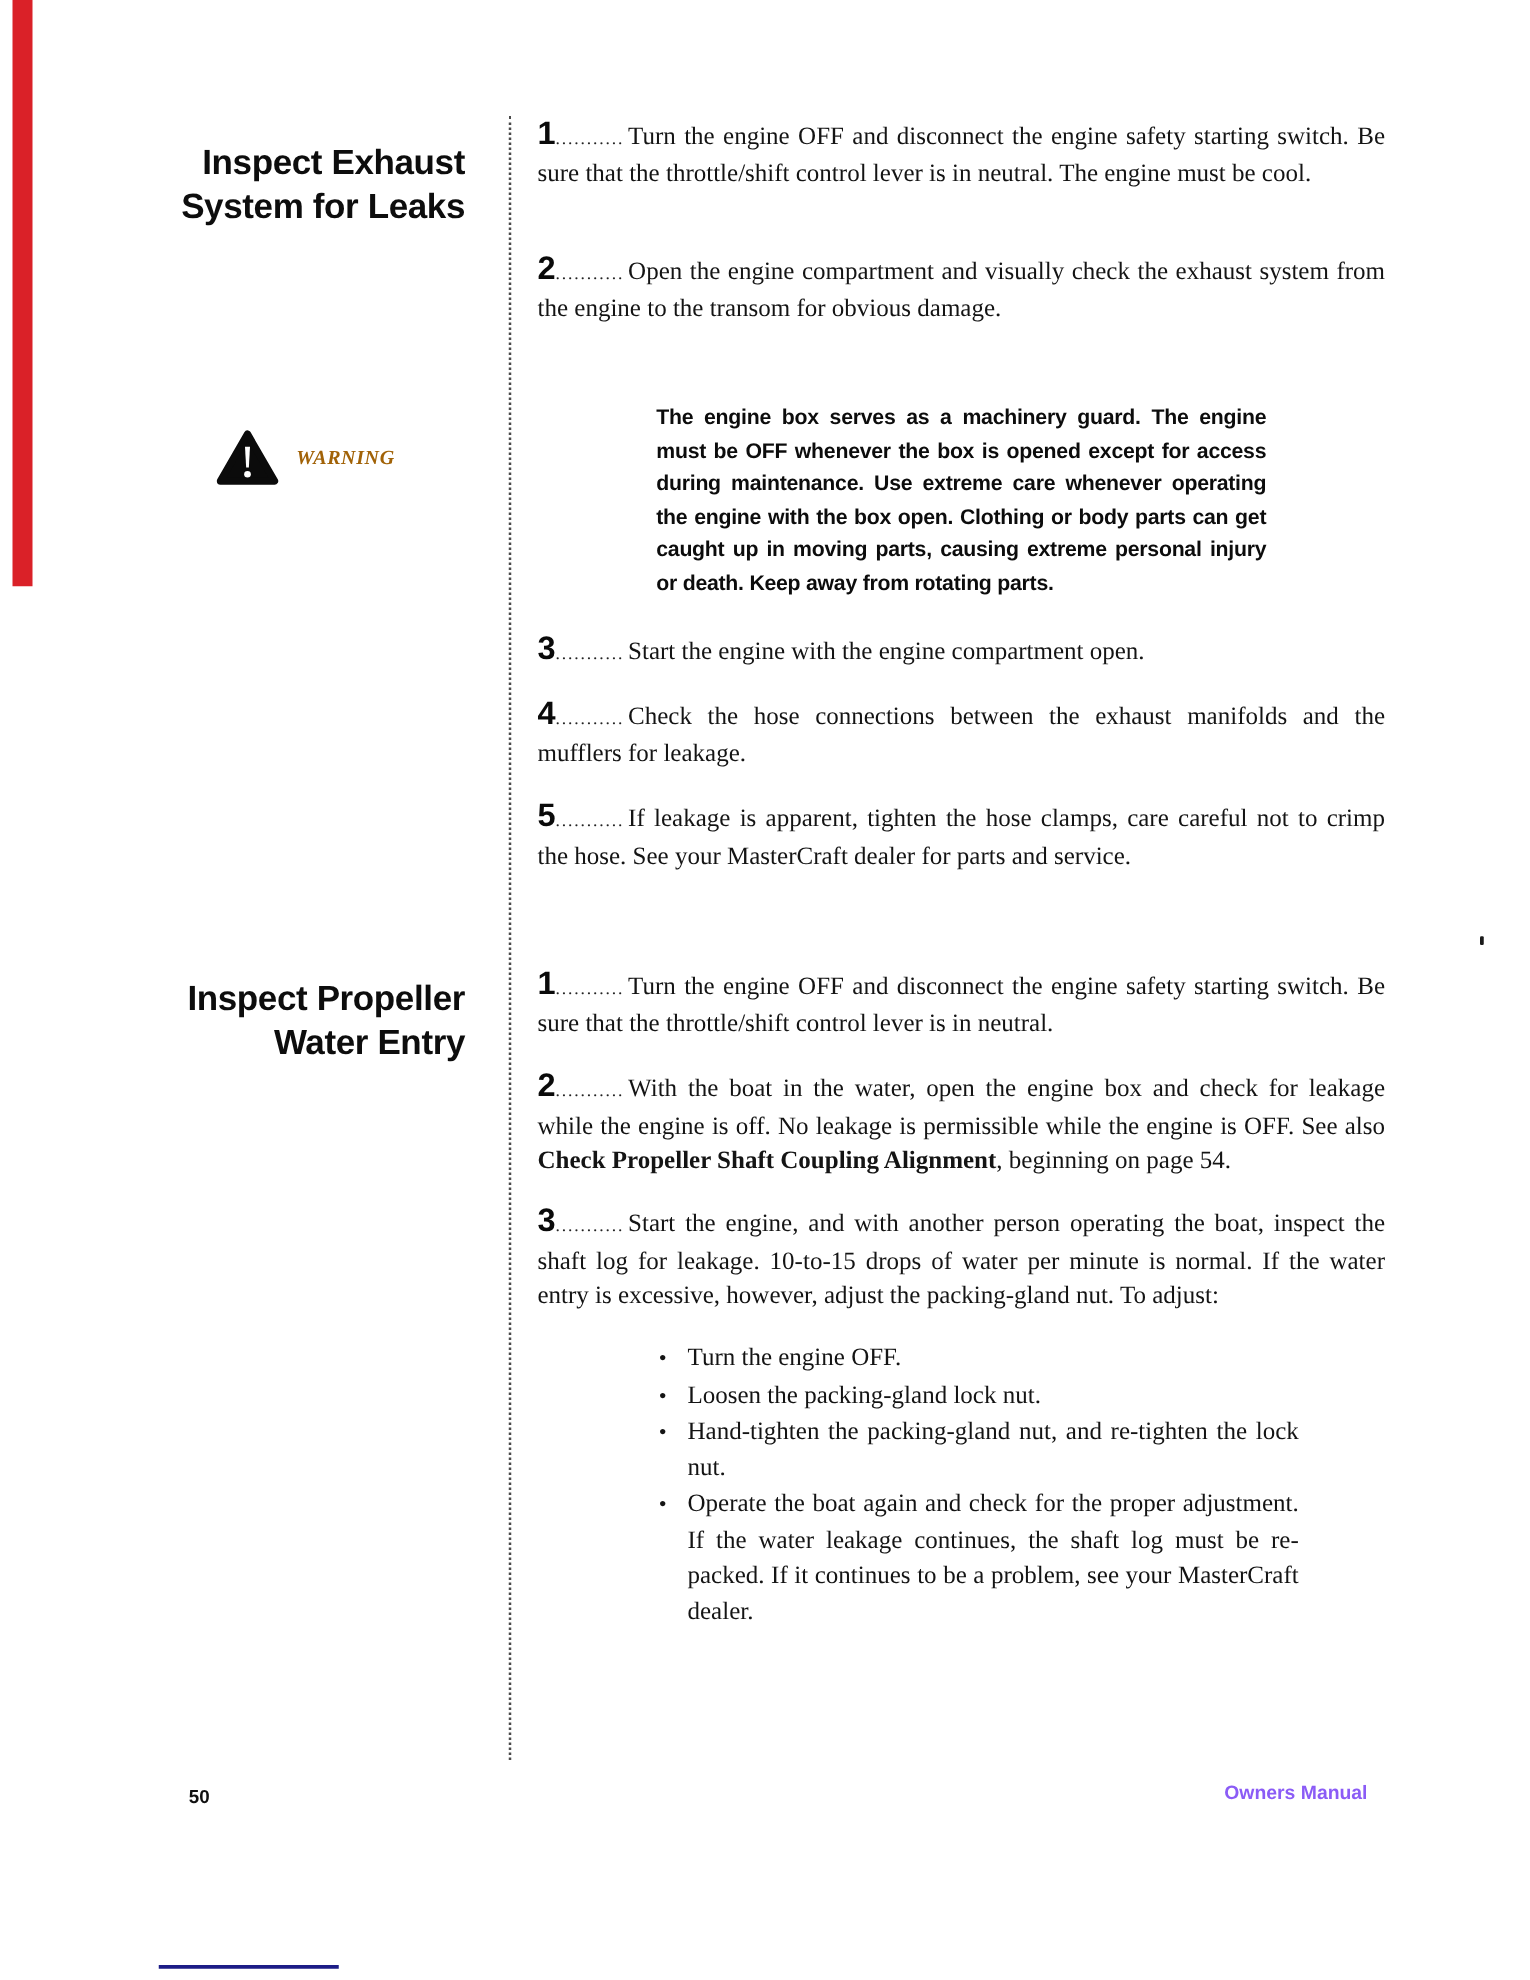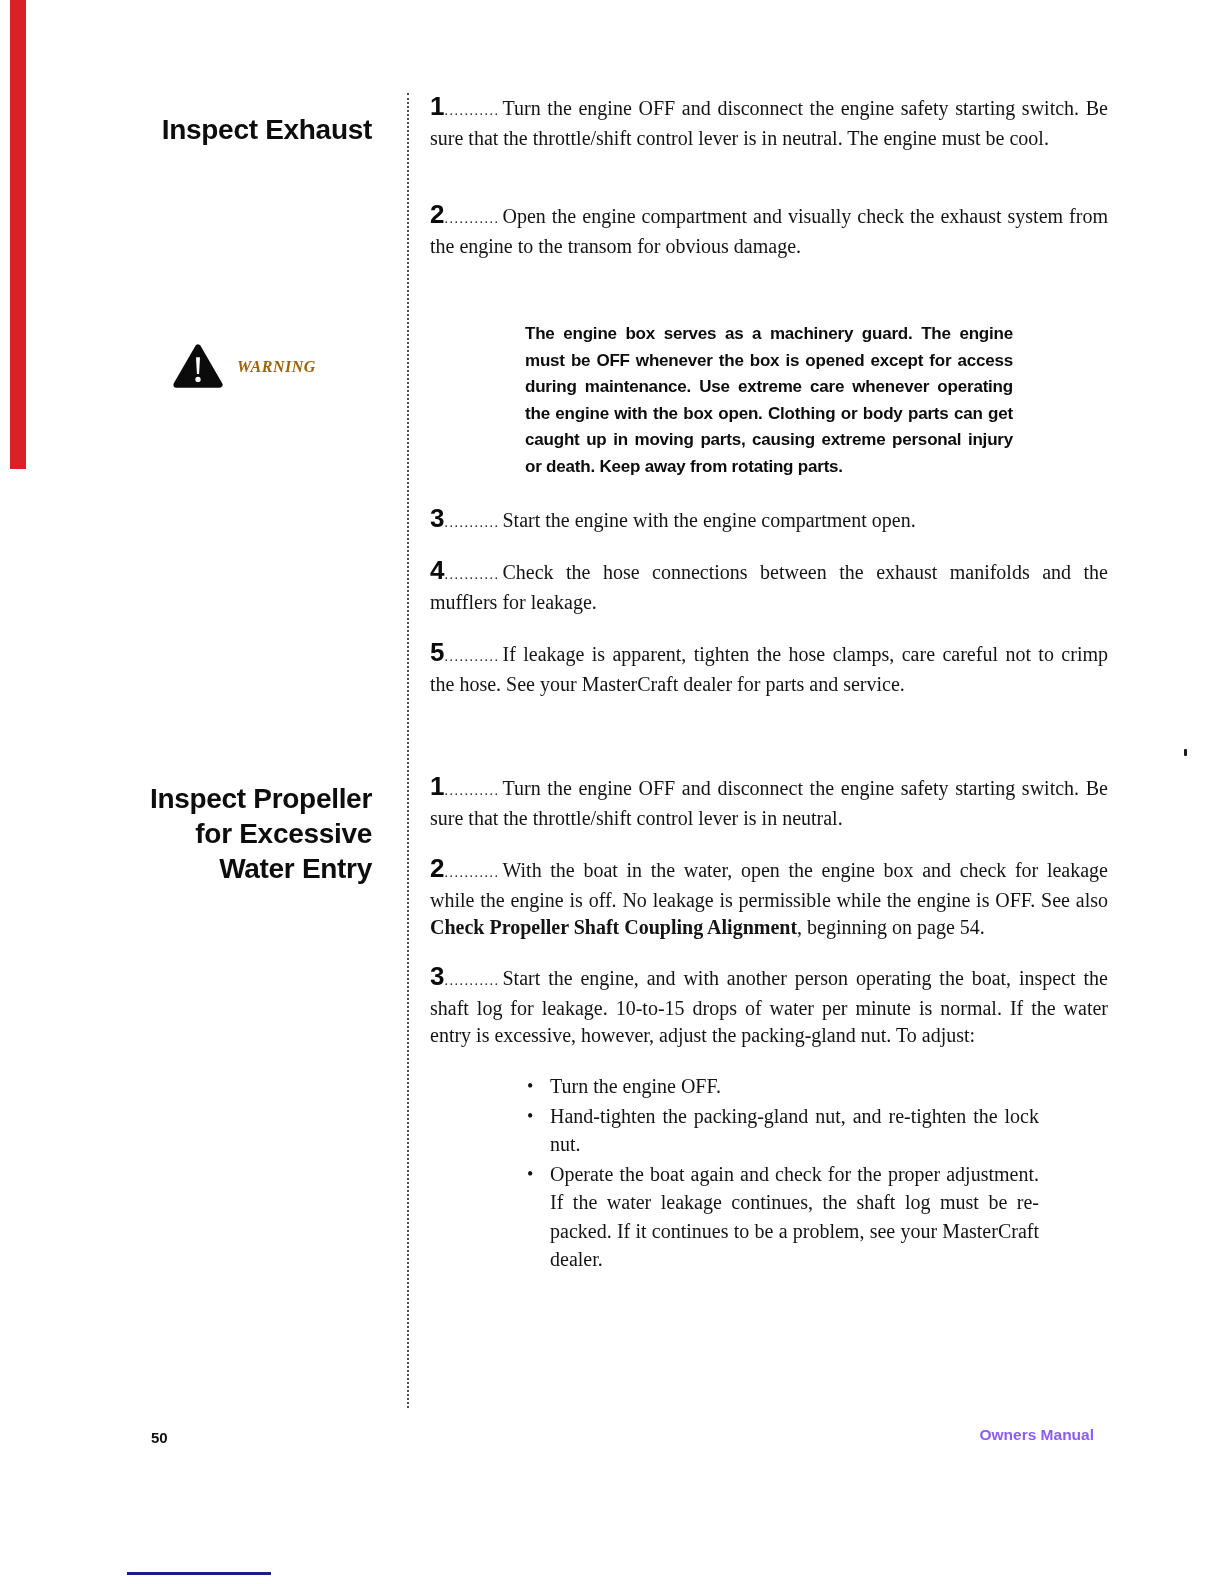--- a/index.html
+++ b/index.html
@@ -74,34 +74,34 @@
 </head>
 <body>
 
 <div class="abs red-stripe"></div>
 <div class="abs divider"></div>
 <div class="abs blue-rule"></div>
 <div class="abs speck"></div>
 
 <div class="abs left-col h1 side-heading">
   <div>Inspect Exhaust</div>
+  <div>System for Leaks</div>
 </div>
 
 <div class="abs warn-badge">
   <svg class="warn-icon" viewBox="0 0 60 54" xmlns="http://www.w3.org/2000/svg">
     <path d="M30 4 L56 49 L4 49 Z" fill="#0b0b0b" stroke="#0b0b0b" stroke-width="7" stroke-linejoin="round"></path>
     <path d="M27.6 16 L32.4 16 L31.3 36 L28.7 36 Z" fill="#ffffff"></path>
     <circle cx="30" cy="42.5" r="3.2" fill="#ffffff"></circle>
   </svg>
   <span class="warn-word">WARNING</span>
 </div>
 
 <div class="abs left-col h2 side-heading">
   <div>Inspect Propeller</div>
-  <div>for Excessive</div>
   <div>Water Entry</div>
 </div>
 
 <div class="abs right-col" style="top:93px;">
   <p class="step">
     <span class="step-num">1</span><span class="leader">...........</span><span>Turn the engine OFF and disconnect the engine safety starting switch. Be sure that the throttle/shift control lever is in neutral. The engine must be cool.</span>
   </p>
 </div>
 
 <div class="abs right-col" style="top:201px;">
@@ -143,18 +143,19 @@
 </div>
 
 <div class="abs right-col" style="top:963px;">
   <p class="step">
     <span class="step-num">3</span><span class="leader">...........</span><span>Start the engine, and with another person operating the boat, inspect the shaft log for leakage. 10-to-15 drops of water per minute is normal. If the water entry is excessive, however, adjust the packing-gland nut. To adjust:</span>
   </p>
 </div>
 
 <ul class="abs bullets">
   <li>Turn the engine OFF.</li>
+  <li>Loosen the packing-gland lock nut.</li>
   <li>Hand-tighten the packing-gland nut, and re-tighten the lock nut.</li>
   <li>Operate the boat again and check for the proper adjust­ment. If the water leakage continues, the shaft log must be re-packed. If it continues to be a problem, see your MasterCraft dealer.</li>
 </ul>
 
 <div class="abs page-num">50</div>
 <div class="abs footer-right">Owners Manual</div>
 
 </body></html>

